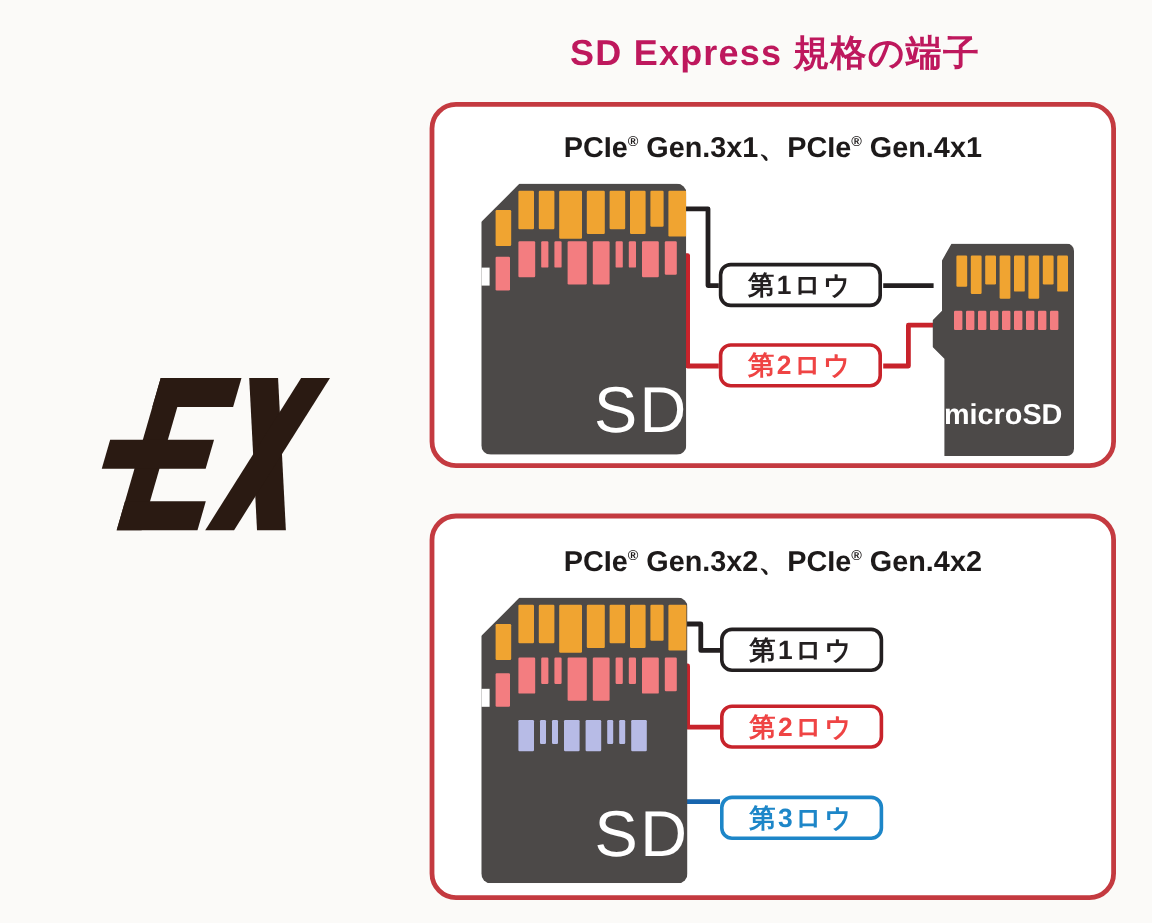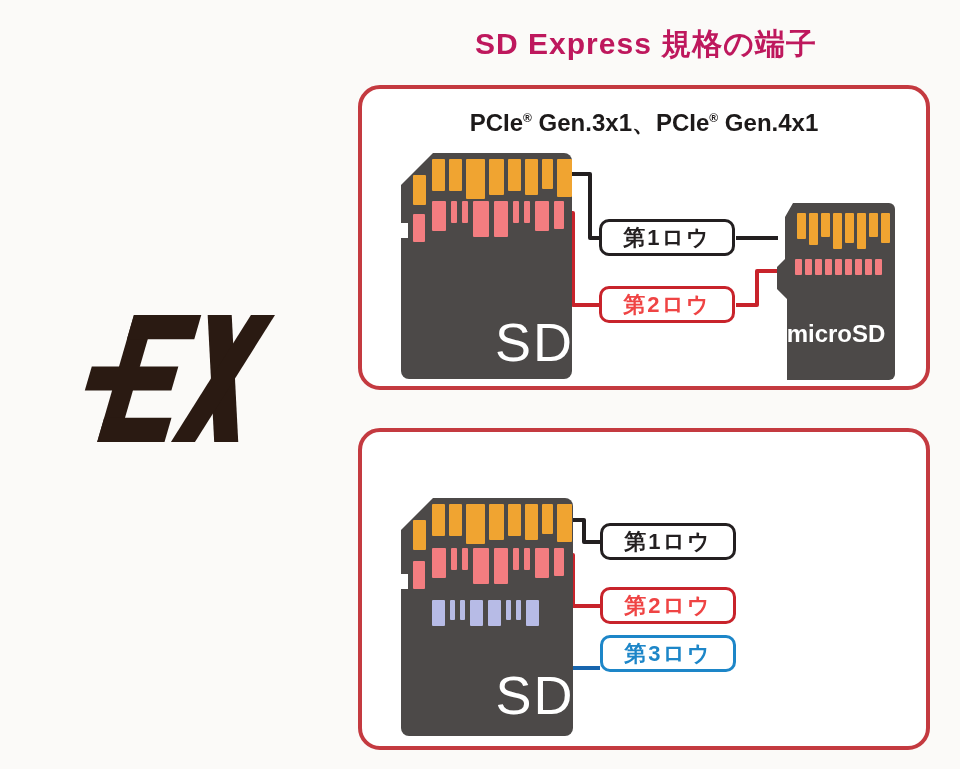--- a/index.html
+++ b/index.html
@@ -152,32 +152,35 @@
         <div class="pin" style="width: 7px; height: 16px; background: rgb(243, 125, 128);"></div>
         <div class="pin" style="width: 7px; height: 16px; background: rgb(243, 125, 128);"></div>
         <div class="pin" style="width: 7px; height: 16px; background: rgb(243, 125, 128);"></div>
         <div class="pin" style="width: 7px; height: 16px; background: rgb(243, 125, 128);"></div>
         <div class="pin" style="width: 7px; height: 16px; background: rgb(243, 125, 128);"></div>
         <div class="pin" style="width: 7px; height: 16px; background: rgb(243, 125, 128);"></div>
         <div class="pin" style="width: 7px; height: 16px; background: rgb(243, 125, 128);"></div>
         <div class="pin" style="width: 7px; height: 16px; background: rgb(243, 125, 128);"></div>
         <div class="pin" style="width: 7px; height: 16px; background: rgb(243, 125, 128);"></div>
       </div>
-    <div class="card-label" style="bottom:32px;">microSD</div>
+    <div class="card-label" style="bottom:20px;">microSD</div>
   </div>
 
   <div class="row-label black" style="left:237px;top:130px;">
     <span>第1ロウ</span>
   </div>
   <div class="row-label red" style="left:237px;top:197px;">
     <span>第2ロウ</span>
   </div>
 </div>
 
 <div class="panel panel-2">
+  <div class="panel-heading">
+    <span>PCIe</span><sup>®</sup><span> Gen.3x2、PCIe</span><sup>®</sup><span> Gen.4x2</span>
+  </div>
 
   <svg class="conn" width="572" height="322">
 
     <path d="M202,88 H222 V110 H238" fill="none" stroke="#231f20" stroke-width="4" stroke-linejoin="round"></path>
 
     <path d="M196,123 H211 V174" fill="none" stroke="#ffffff" stroke-width="9" stroke-linejoin="round"></path>
     <path d="M196,123 H211 V174 H238" fill="none" stroke="#c8232b" stroke-width="4" stroke-linejoin="round"></path>
 
     <path d="M172,177 H197 V236 H238" fill="none" stroke="#1765ae" stroke-width="4" stroke-linejoin="round"></path>
   </svg>
@@ -219,16 +222,16 @@
     <div class="card-notch" style="top:76px;"></div>
     <div class="card-label" style="bottom:10px;">SD</div>
   </div>
 
   <div class="row-label black" style="left:238px;top:91px;">
     <span>第1ロウ</span>
   </div>
   <div class="row-label red" style="left:238px;top:155px;">
     <span>第2ロウ</span>
   </div>
-  <div class="row-label blue" style="left:238px;top:203px;">
+  <div class="row-label blue" style="left:238px;top:231px;">
     <span>第3ロウ</span>
   </div>
 </div>
 
 </body></html>

